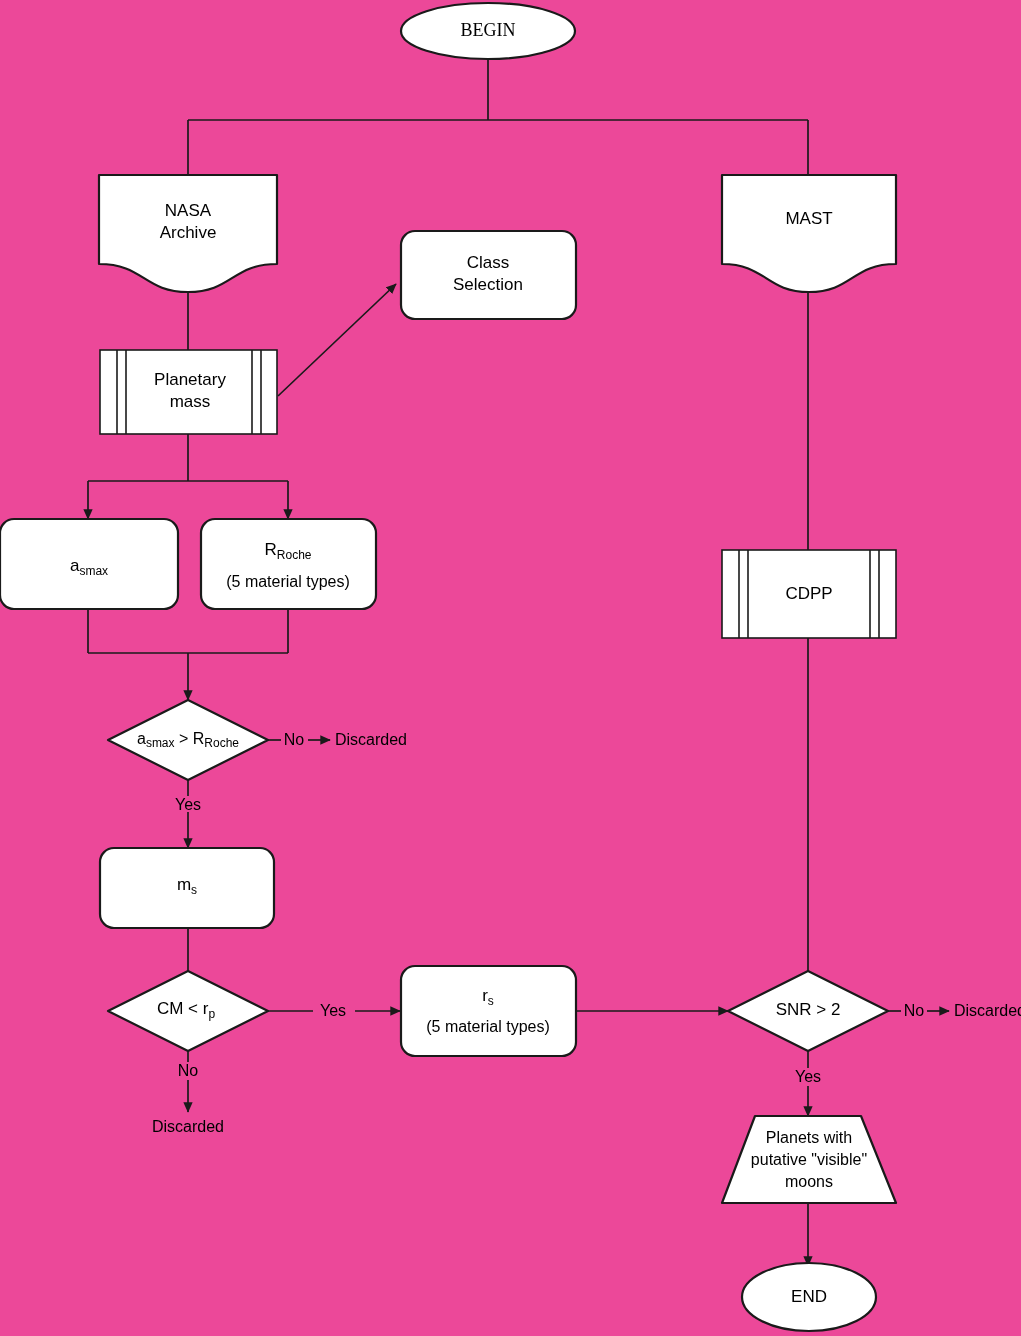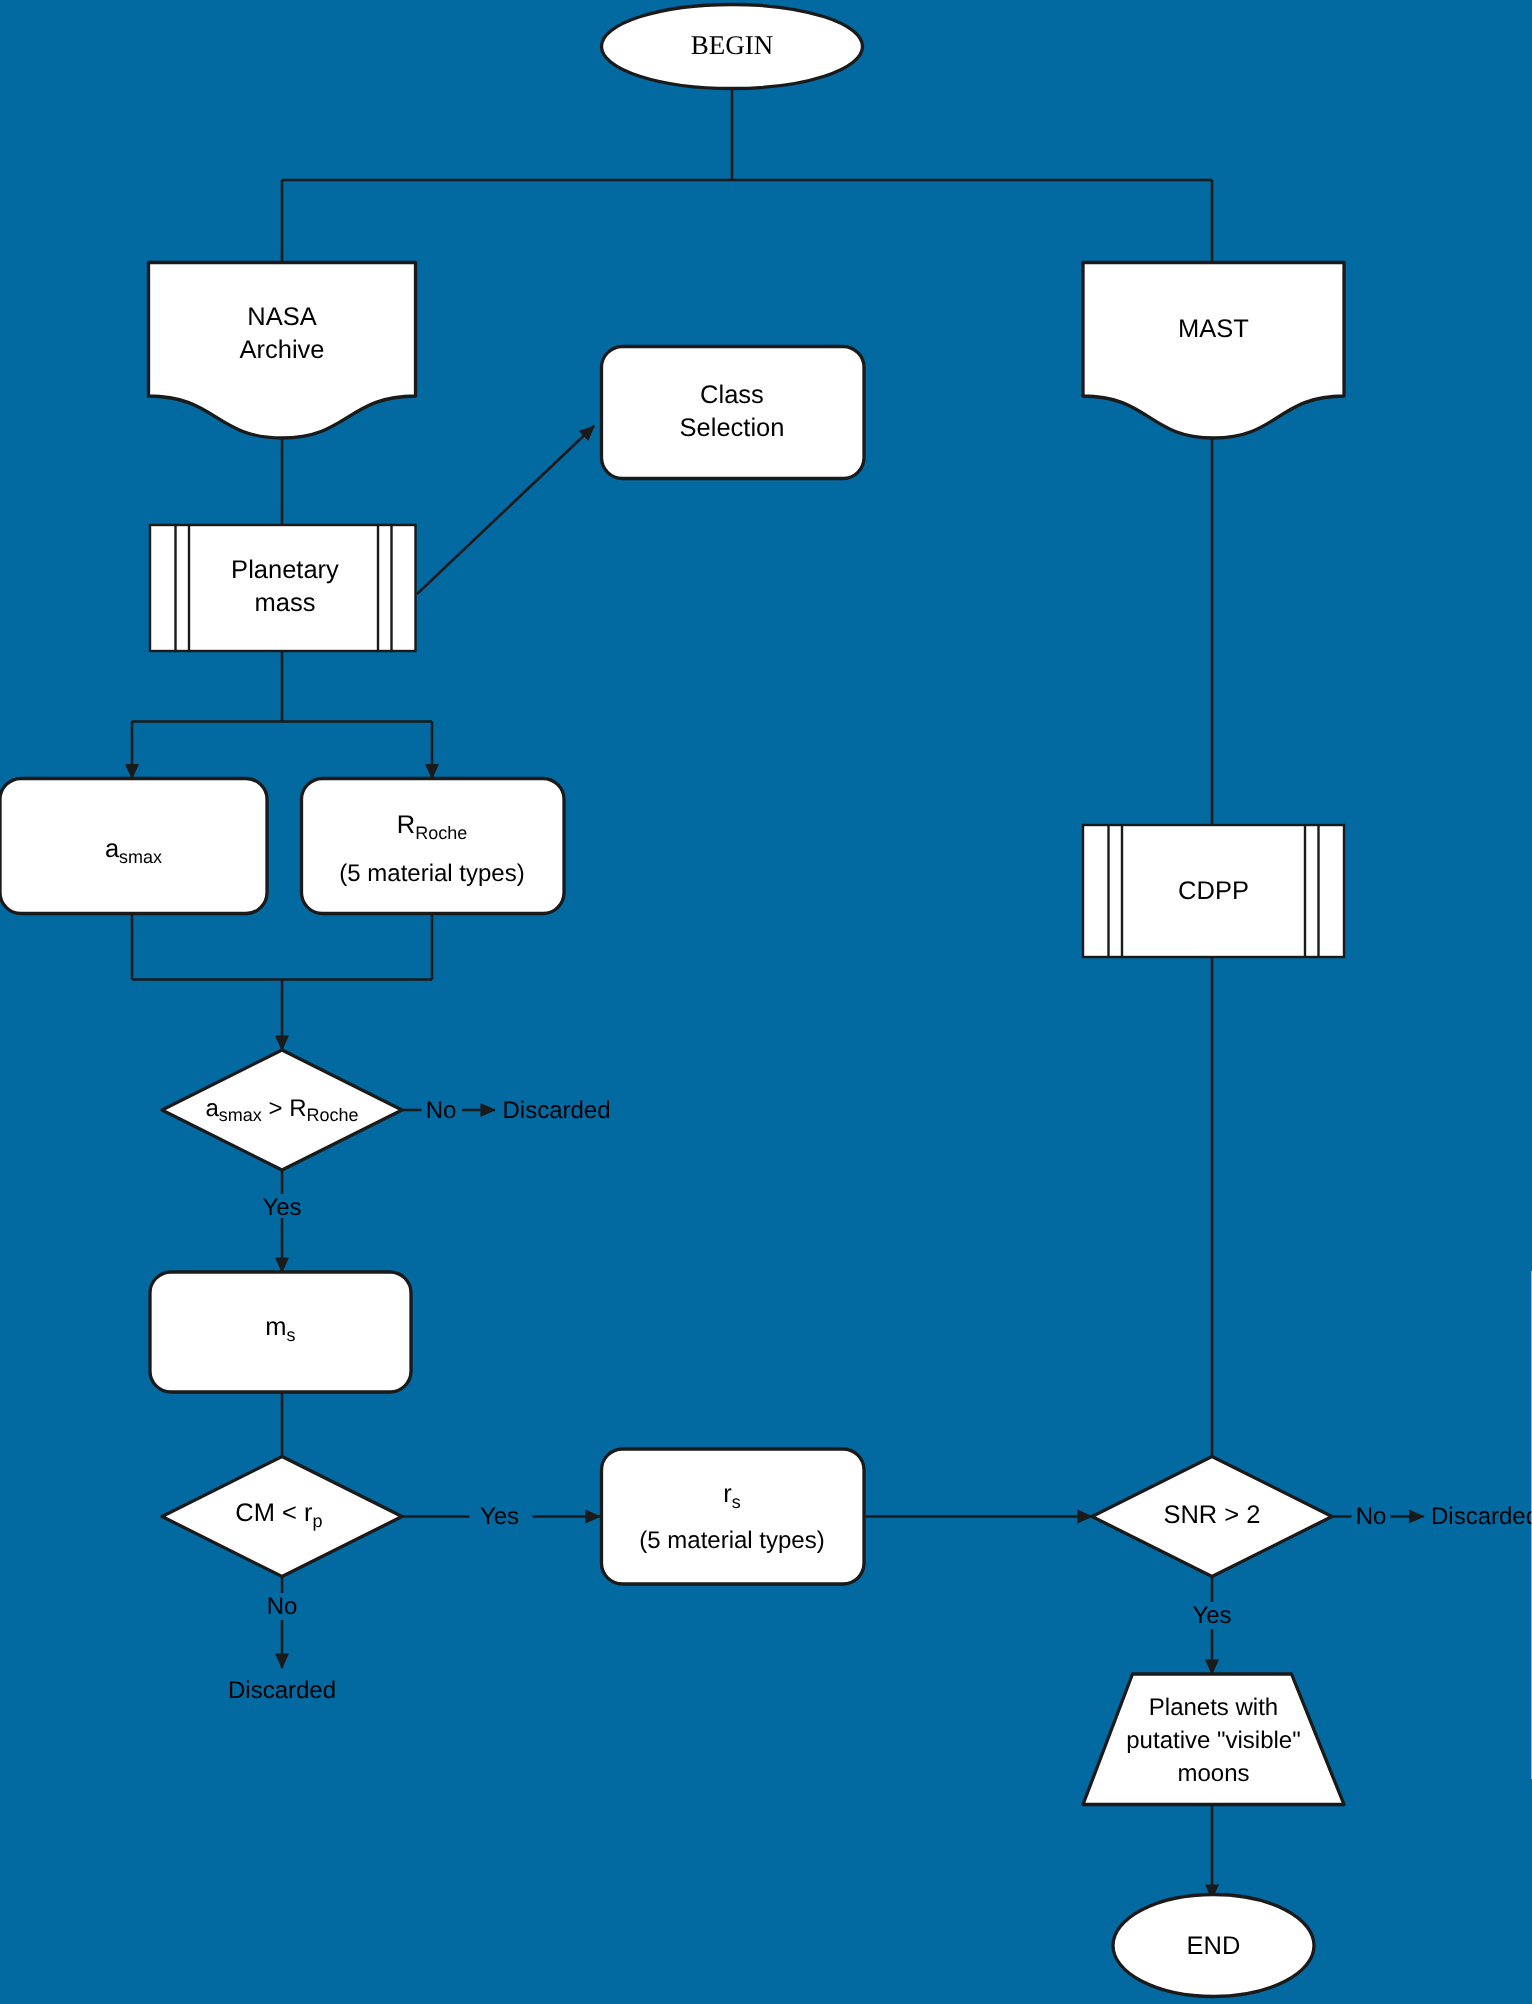--- a/index.html
+++ b/index.html
@@ -4,21 +4,21 @@
 <style>
   html, body {
     margin: 0;
     padding: 0;
     background: #ffffff;
   }
   #flowchart-root {
     position: relative;
     width: 1021px;
     height: 1336px;
-    background: #0369a1;
+    background: #ec4899;
     font-family: "Liberation Sans", sans-serif;
     overflow: hidden;
   }
   svg#diagram {
     display: block;
     width: 1021px;
     height: 1336px;
   }
   .shape {
     fill: #ffffff;

